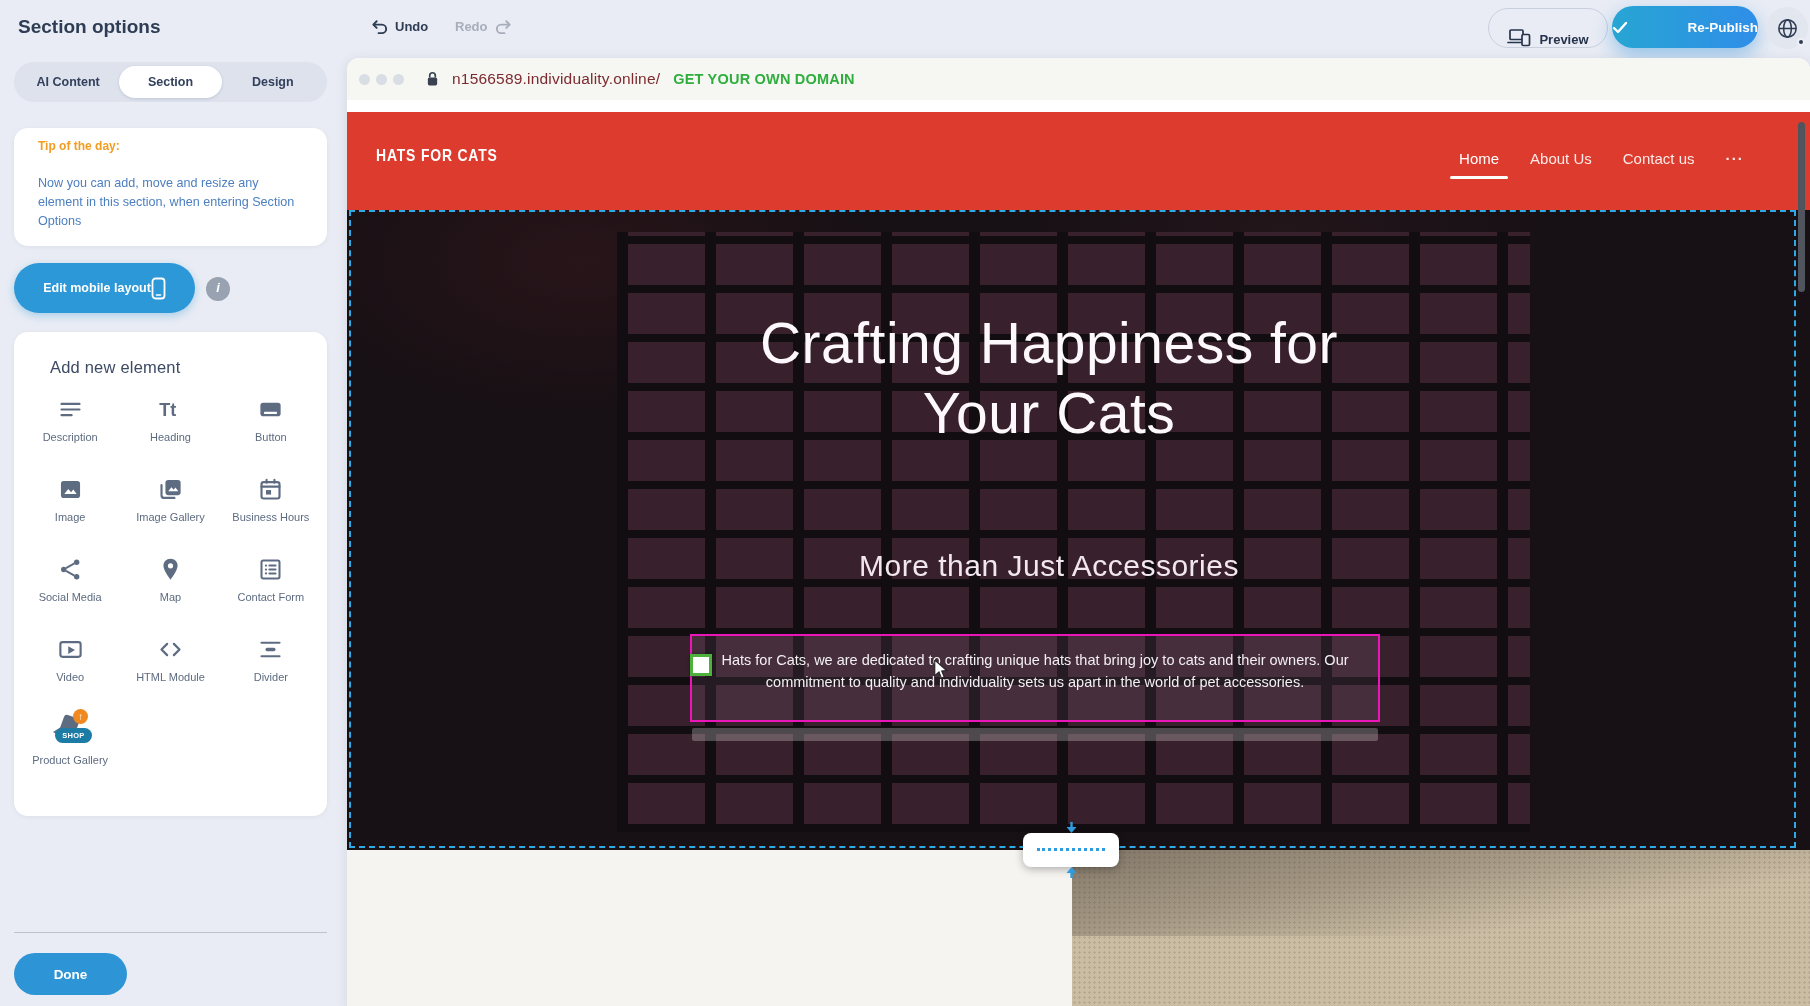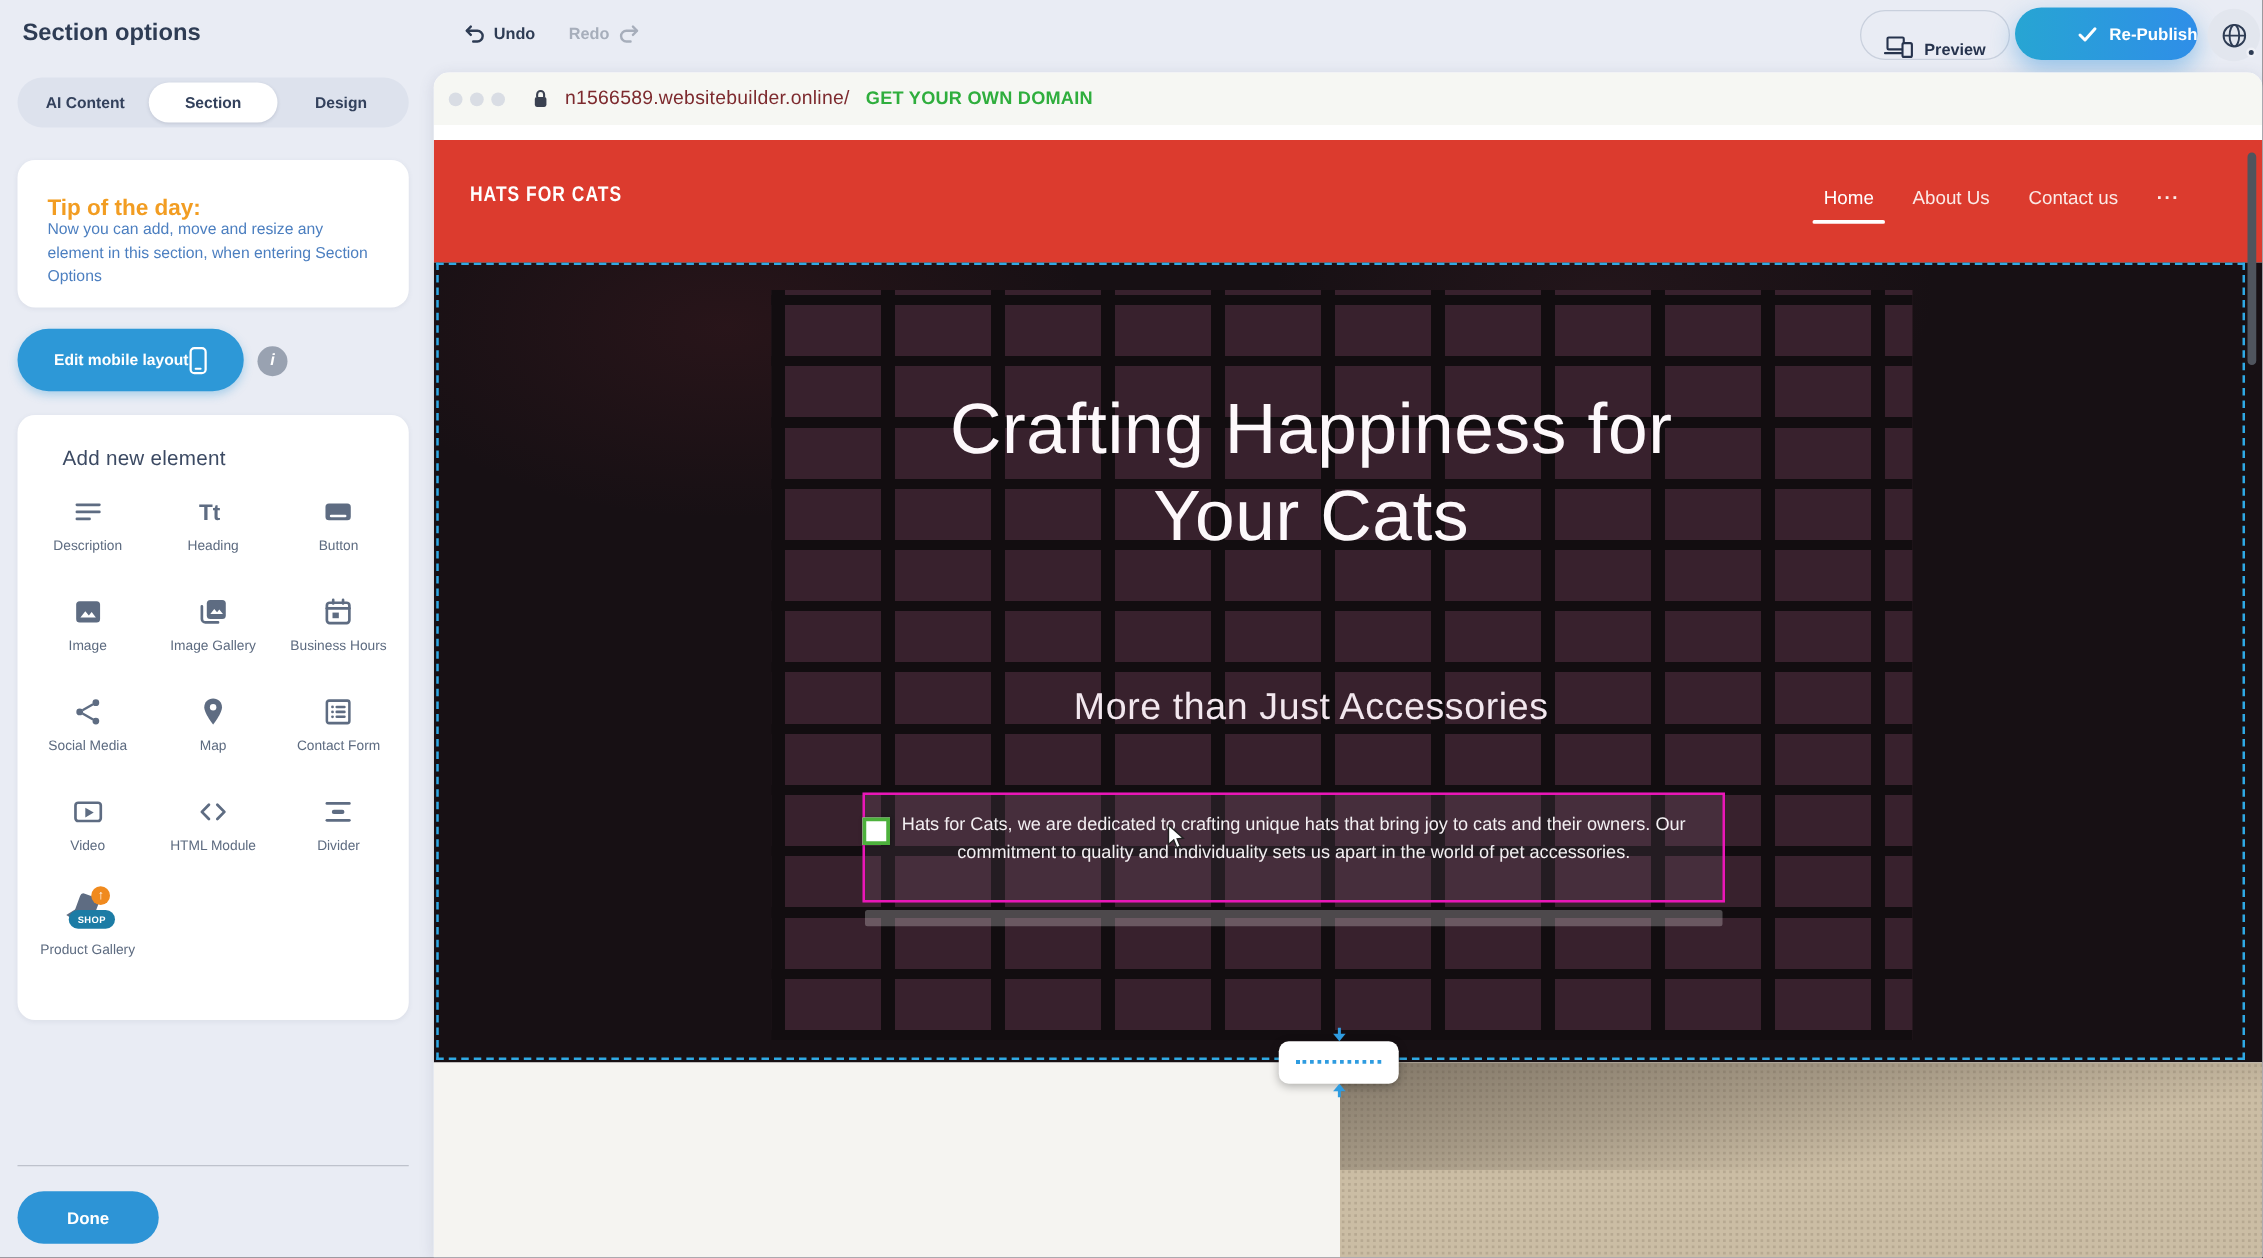--- a/index.html
+++ b/index.html
@@ -8,21 +8,21 @@
   #app { position:relative; width:1810px; height:1006px; background:#e9ecf4; overflow:hidden; }
 
   
   .panel { position:absolute; left:0; top:0; width:347px; height:100%; }
   .panel-title { position:absolute; left:18px; top:16px; font-size:19px; font-weight:700; color:#2e3c54; }
   .tabs-bar { position:absolute; left:14px; top:62px; width:313px; height:40px; background:#dde2ed; border-radius:20px; display:flex; align-items:center; padding:3px; }
   .tab { flex:1; text-align:center; font-size:12.5px; font-weight:700; color:#33415c; padding:9px 0; border-radius:17px; cursor:pointer; }
   .tab.active { background:#ffffff; box-shadow:0 1px 3px rgba(60,70,100,.18); }
 
   .tip-card { position:absolute; left:14px; top:128px; width:313px; height:118px; background:#fff; border-radius:14px; box-shadow:0 1px 4px rgba(80,90,120,.08); }
-  .tip-title { position:absolute; left:24px; top:28px; font-size:18px; font-weight:700; color:#f29d22; }
+  .tip-title { position:absolute; left:24px; top:11px; font-size:12px; font-weight:700; color:#f29d22; }
   .tip-body { position:absolute; left:24px; top:46px; width:268px; font-size:12.6px; line-height:1.5; color:#4c7fc0; }
 
   .edit-mobile-btn { position:absolute; left:14px; top:263px; width:181px; height:50px; background:#2d98d7; border-radius:26px; display:flex; align-items:center; justify-content:center; cursor:pointer; box-shadow:0 3px 8px rgba(45,152,215,.35); }
   .edit-mobile-btn span { color:#fff; font-size:12.5px; font-weight:700; }
   .info-btn { position:absolute; left:206px; top:277px; width:24px; height:24px; border-radius:50%; background:#99a2b1; cursor:pointer; }
   .info-glyph::after { content:"i"; position:absolute; width:24px; text-align:center; top:3px; left:0; color:#fff; font-size:13px; font-weight:700; font-style:italic; }
 
   .add-card { position:absolute; left:14px; top:332px; width:313px; height:484px; background:#fff; border-radius:14px; box-shadow:0 1px 4px rgba(80,90,120,.08);padding-left:24px; }
   .add-title { position:absolute; left:36px; top:26px; font-size:16.5px; color:#3c4a63; letter-spacing:.2px; }
   .el-grid { position:absolute; left:6px; right:6px; top:64px; display:grid; grid-template-columns:repeat(3,1fr); row-gap:14px; justify-items:center; }
@@ -39,21 +39,21 @@
   .panel-divider { position:absolute; left:14px; top:932px; width:313px; height:1px; background:#9aa0ab; opacity:.55; }
   .done-btn { position:absolute; left:14px; top:953px; width:113px; height:42px; background:#2d94d6; border-radius:22px; color:#fff; font-size:13.5px; font-weight:700; display:flex; align-items:center; justify-content:center; cursor:pointer; }
 
   
   .undo-btn, .redo-btn { position:absolute; top:14px; height:24px; display:flex; align-items:center; gap:6px; cursor:pointer; }
   .undo-btn { left:370px; color:#2e3c54; }
   .redo-btn { left:455px; color:#a7aebb; }
   .undo-btn span, .redo-btn span { font-size:13px; font-weight:700; }
 
   .preview-btn { position:absolute; left:1488px; top:8px; width:120px; height:40px; border:1.5px solid #c9d0dd; border-radius:22px; display:flex; align-items:flex-end; justify-content:center; gap:8px; cursor:pointer; color:#26334d; font-size:13px; font-weight:700; }
-  .republish-btn { position:absolute; left:1612px; top:6px; width:146px; height:42px; border-radius:22px; background:linear-gradient(90deg,#27a5d3,#2f8ee8); box-shadow:0 8px 20px rgba(46,144,220,.45); display:flex; align-items:center; justify-content:flex-end; gap:9px; cursor:pointer; color:#fff; font-size:13.5px; font-weight:700; }
+  .republish-btn { position:absolute; left:1612px; top:6px; width:146px; height:42px; border-radius:22px; background:linear-gradient(90deg,#27a5d3,#2f8ee8); box-shadow:0 8px 20px rgba(46,144,220,.45); display:flex; align-items:center; justify-content:space-between; gap:9px; cursor:pointer; color:#fff; font-size:13.5px; font-weight:700; }
   .globe-btn { position:absolute; left:1766px; top:7px; width:42px; height:42px; border-radius:50%; background:#e2e6ee; display:flex; align-items:center; justify-content:center; cursor:pointer; }
   .globe-dot { position:absolute; right:3px; bottom:3px; width:8px; height:8px; border-radius:50%; background:#2e3c54; border:2px solid #eef0f6; }
 
   
   .viewport { position:absolute; left:347px; top:58px; width:1463px; height:948px; background:#ffffff; border-radius:12px 12px 0 0; box-shadow:0 2px 12px rgba(70,80,110,.14); overflow:hidden; }
   .chrome { position:absolute; left:0; top:0; width:100%; height:42px; background:#f6f7f3; display:flex; align-items:center; border-radius:12px 12px 0 0; }
   .traffic { display:flex; gap:6px; margin-left:12px; }
   .traffic i { width:11px; height:11px; border-radius:50%; background:#d9dde4; }
   .chrome .lock { margin-left:22px; }
   .url-text { margin-left:13px; font-size:15.5px; color:#7d2a2e; letter-spacing:.2px; }
@@ -305,21 +305,21 @@
     <div class="chrome">
       <div class="traffic">
           <i></i>
           <i></i>
           <i></i>
         </div>
       <svg class="lock" width="13" height="16" viewBox="0 0 14 17">
         <path d="M4 7 V4.8 a3 3 0 0 1 6 0 V7" fill="none" stroke="#3a4150" stroke-width="1.8"></path>
         <rect x="2" y="7" width="10" height="8.5" rx="1.8" fill="#3a4150"></rect>
       </svg>
-      <span class="url-text">n1566589.websitebuilder.online/</span>
+      <span class="url-text">n1566589.individuality.online/</span>
       <span class="domain-cta">GET YOUR OWN DOMAIN</span>
     </div>
 
     <div class="page-topstrip"></div>
 
     <div class="site-header">
       <div class="site-logo">HATS FOR CATS</div>
       <div class="site-nav">
         <span class="nav-item active">Home</span>
         <span class="nav-item">About Us</span>

